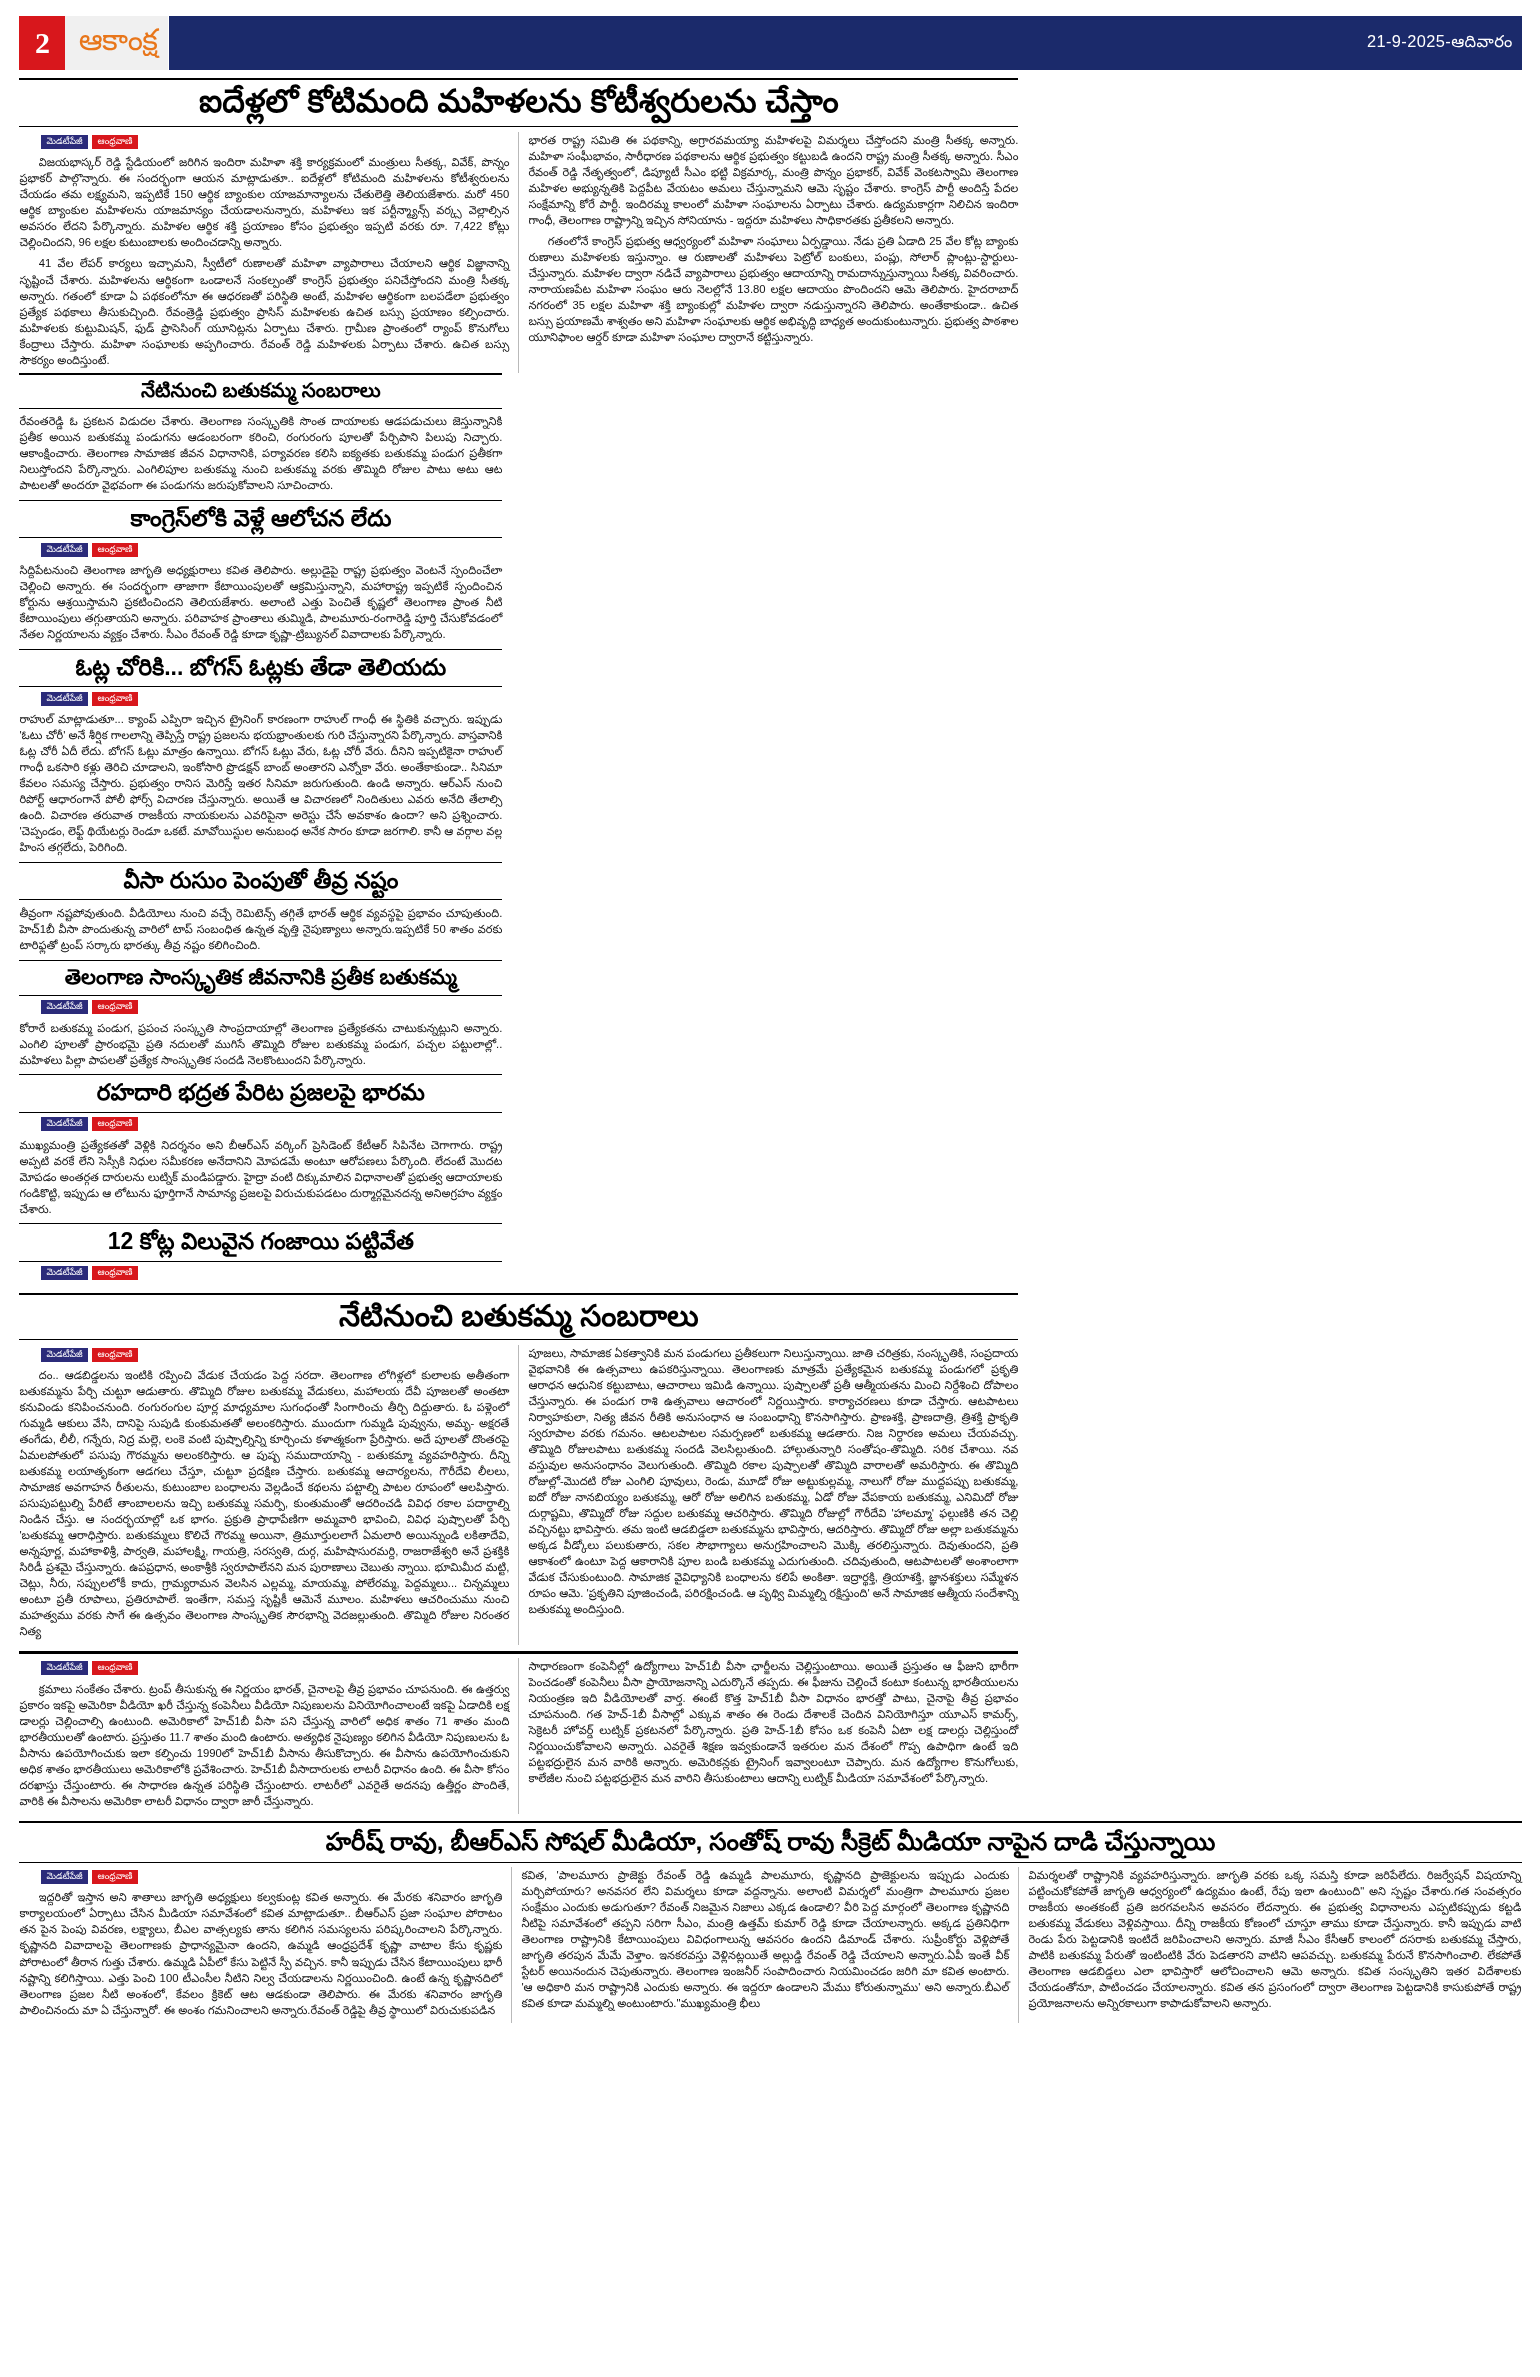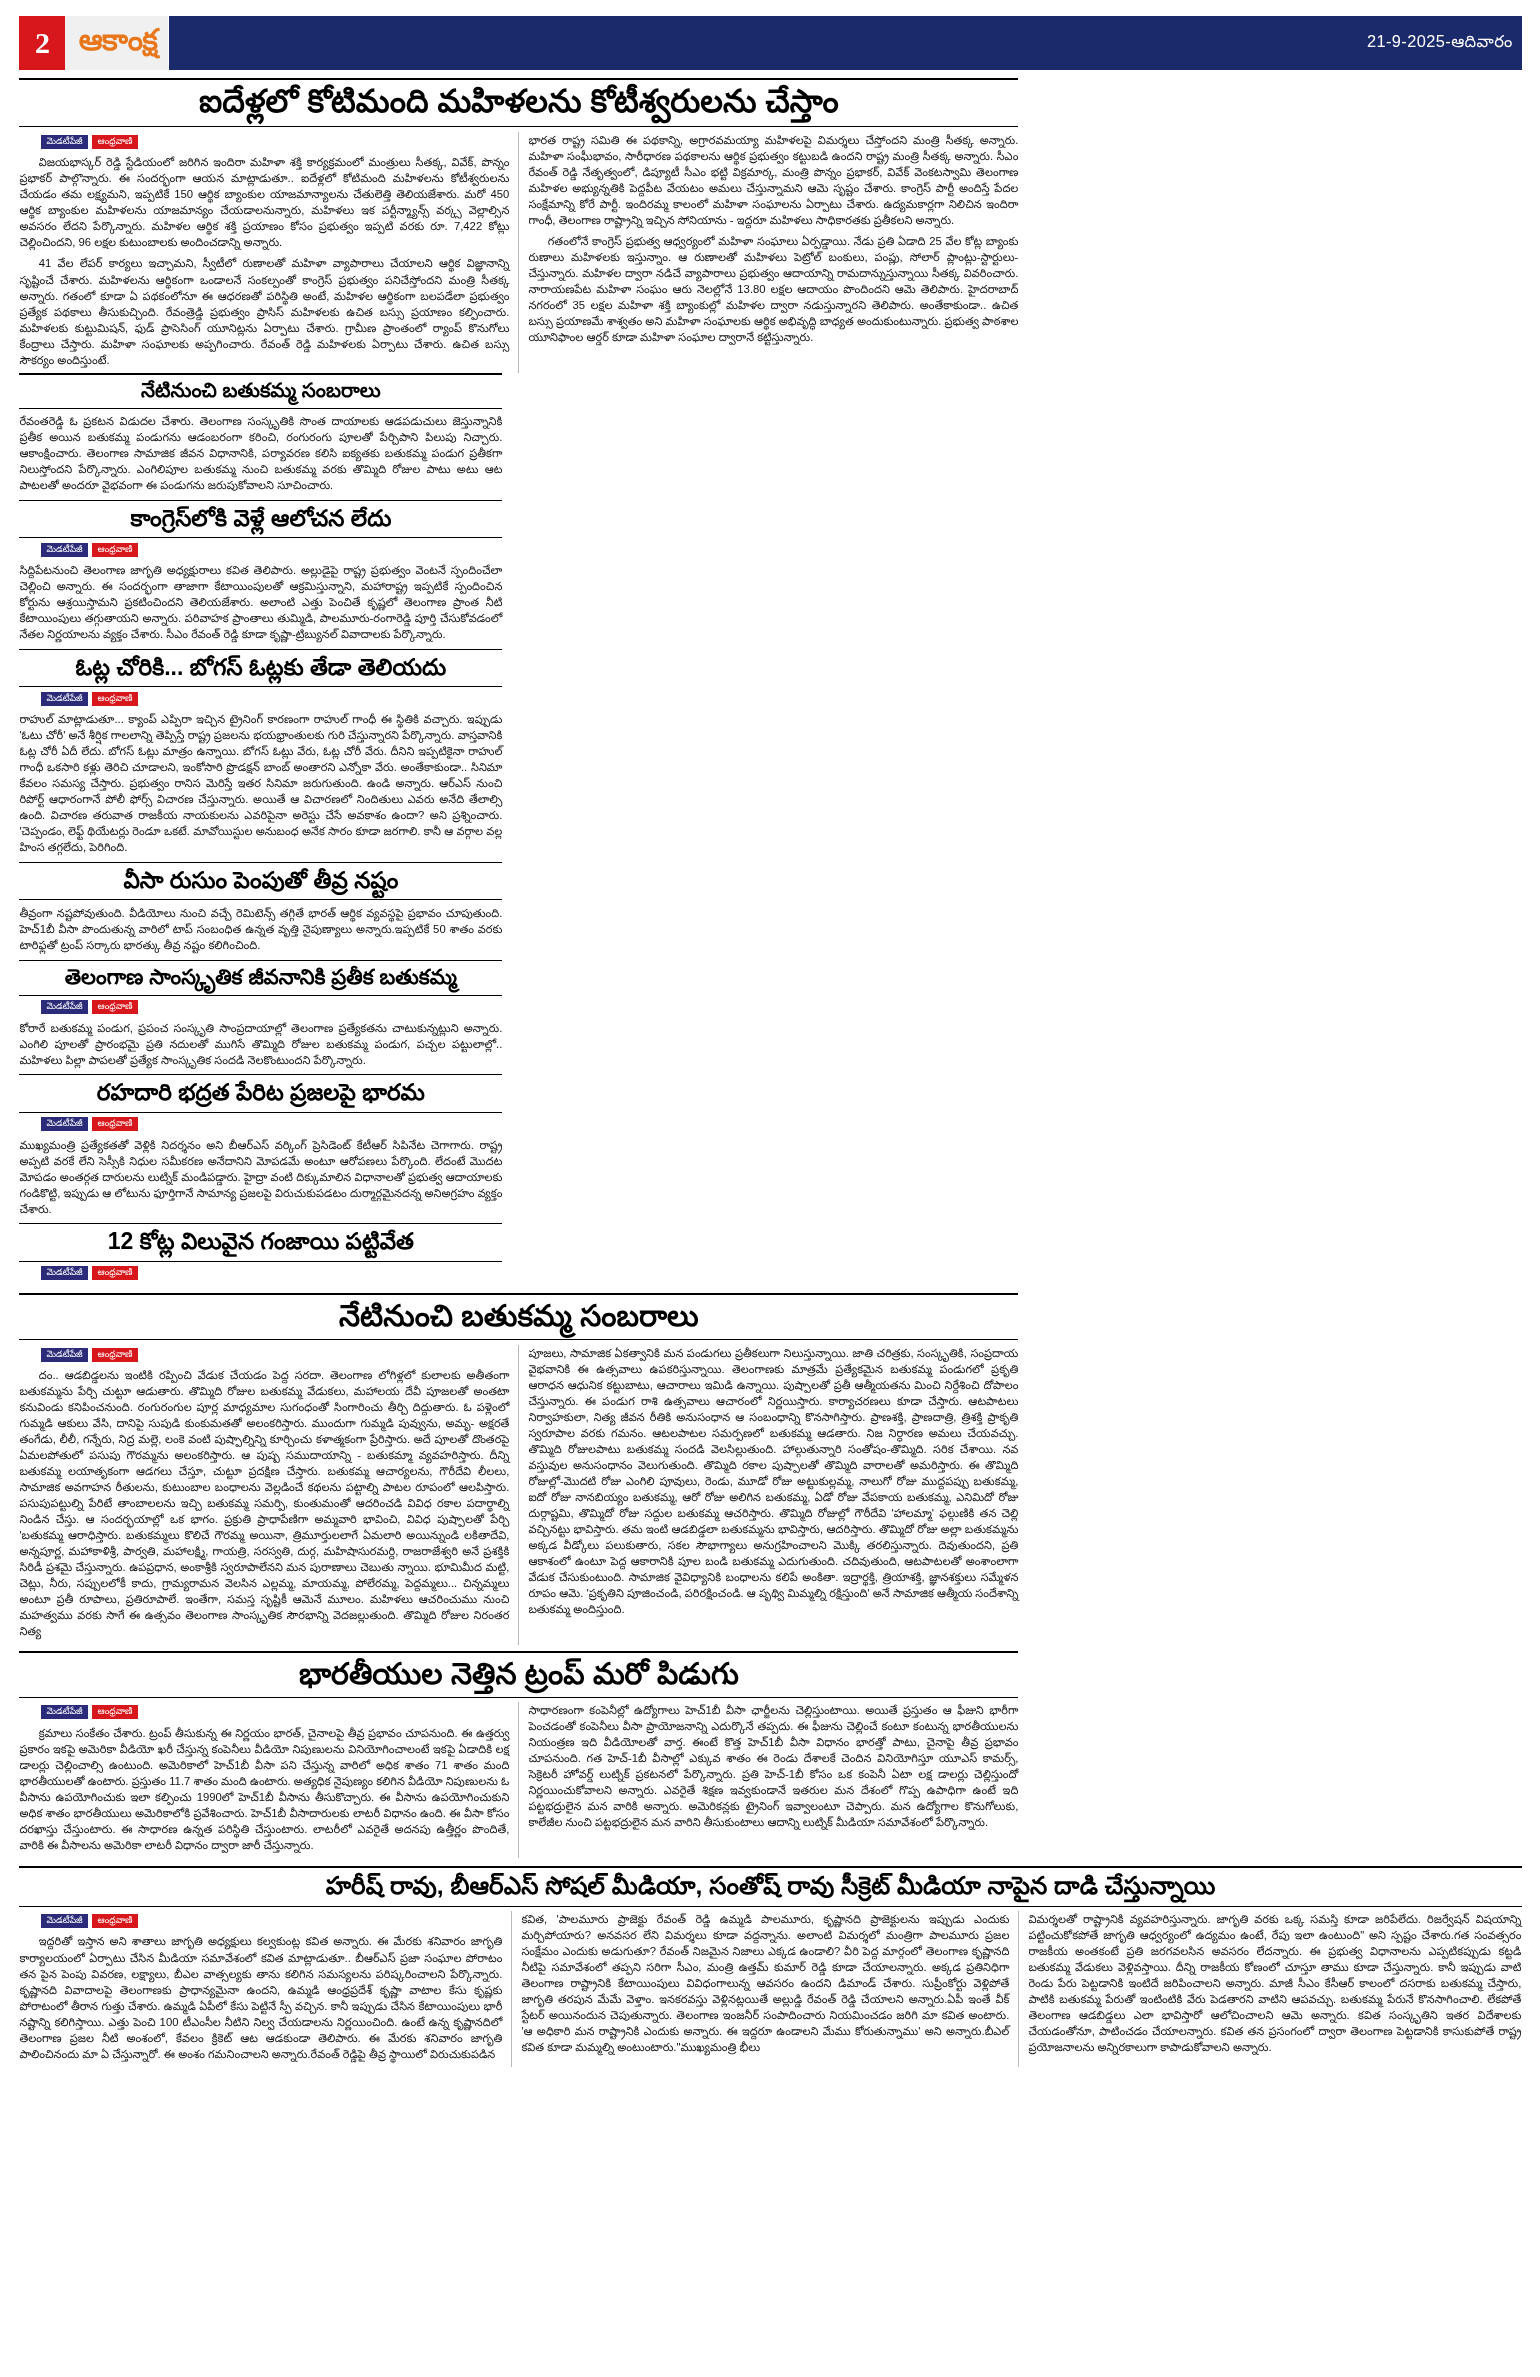--- a/index.html
+++ b/index.html
@@ -43,21 +43,21 @@
   }
   .logo-box {
     background: #f0f0f0;
     display: flex;
     align-items: center;
     padding: 0 10.4px 0 13.4px;
     border-right: 1.5px solid #fff;
   }
   .logo-text {
     font-size: 30px;
-    font-weight: bold;
+    font-weight: normal;
     color: #e8761a;
     letter-spacing: -0.7px;
     white-space: nowrap;
   }
   .masthead-bar {
     flex: 1;
     background: #1b2a6b;
     display: flex;
     align-items: center;
     justify-content: flex-end;
@@ -243,21 +243,20 @@
         <p class="body ind" id="a2p">దం.. ఆడబిడ్డలను ఇంటికి రప్పించి వేడుక చేయడం పెద్ద సరదా. తెలంగాణ లోగిళ్లలో కులాలకు అతీతంగా బతుకమ్మను పేర్చి చుట్టూ ఆడుతారు. తొమ్మిది రోజుల బతుకమ్మ వేడుకలు, మహాలయ దేవీ పూజలతో అంతటా కనువిండు కనిపించనుంది. రంగురంగుల పూర్ల మాధ్యమాల సుగంధంతో సింగారించు తీర్చి దిద్దుతారు. ఓ పళ్లెంలో గుమ్మడి ఆకులు వేసి, దానిపై సుపుడి కుంకుమతతో అలంకరిస్తారు. ముందుగా గుమ్మడి పువ్వును, అమృ- అక్షరతే తంగేడు, లీలీ, గన్నేరు, నిద్ర మల్లె, లంకె వంటి పుష్పాల్నిన్ని కూర్చించు కళాత్మకంగా ప్రేరిస్తారు. అదే పూలతో దొంతరపై ఏమలపోతులో పసుపు గౌరమ్మను అలంకరిస్తారు. ఆ పుష్ప సముదాయాన్ని - బతుకమ్మా వ్యవహరిస్తారు. దీన్ని బతుకమ్మ లయాతృకంగా ఆడగలు చేస్తూ, చుట్టూ ప్రదక్షిణ చేస్తారు. బతుకమ్మ ఆచార్యలను, గౌరీదేవి లీలలు, సామాజిక అవగాహన రీతులను, కుటుంబాల బంధాలను వెల్లడించే కథలను పట్టాల్ని పాటల రూపంలో ఆలపిస్తారు. పసుపుపట్టుల్ని పేరిటే తాంబాలలను ఇచ్చి బతుకమ్మ సమర్పి, కుంతుమంతో ఆదరించడి వివిధ రకాల పదార్థాల్ని నిండిన చేస్తు. ఆ సందర్భయాల్లో ఒక భాగం. ప్రక్రుతి ప్రాధాపేణిగా అమ్మవారి భావించి, వివిధ పుష్పాలతో పేర్చి 'బతుకమ్మ ఆరాధిస్తారు. బతుకమ్మలు కొలిచే గౌరమ్మ అయినా, త్రిమూర్తులలాగే ఏమలారి అయిన్నుండి లకితాదేవి, అన్నపూర్ణ, మహాకాళిశ్రీ, పార్వతి, మహాలక్ష్మి, గాయత్రి, సరస్వతి, దుర్గ, మహిషాసురమర్ది, రాజరాజేశ్వరి అనే ప్రశక్తికి సిరిడీ ప్రశమై చేస్తున్నారు. ఉపప్రధాన, అంకాశ్రీకి స్వరూపాలేనని మన పురాణాలు చెబుతు న్నాయి. భూమిమీద మట్టి, చెట్లు, నీరు, సప్పులలోకీ కాదు, గ్రామ్యరామన వెలసిన ఎల్లమ్మ, మాయమ్మ, పోలేరమ్మ, పెద్దమ్మలు... చిన్నమ్మలు అంటూ ప్రతీ రూపాలు, ప్రతిరూపాలే. ఇంతేగా, సమస్త సృష్టికీ ఆమెనే మూలం. మహిళలు ఆచరించుము నుంచి మహత్వము వరకు సాగే ఈ ఉత్సవం తెలంగాణ సాంస్కృతిక సౌరభాన్ని వెదజల్లుతుంది. తొమ్మిది రోజుల నిరంతర నిత్య</p>
       </div>
       <div class="col last vline" style="width:492px;">
         <p class="body" id="a2p2">పూజలు, సామాజిక ఏకత్వానికి మన పండుగలు ప్రతీకలుగా నిలుస్తున్నాయి. జాతి చరిత్రకు, సంస్కృతికి, సంప్రదాయ వైభవానికి ఈ ఉత్సవాలు ఉపకరిస్తున్నాయి. తెలంగాణకు మాత్రమే ప్రత్యేకమైన బతుకమ్మ పండుగలో ప్రకృతి ఆరాధన ఆధునిక కట్టుబాటు, ఆచారాలు ఇమిడి ఉన్నాయి. పుష్పాలతో ప్రతీ ఆత్మీయతను మించి నిర్దేశించి దోపాలం చేస్తున్నారు. ఈ పండుగ రాశి ఉత్సవాలు ఆచారంలో నిర్ణయిస్తారు. కార్యాచరణలు కూడా చేస్తారు. ఆటపాటలు నిర్వాహకులా, నిత్య జీవన రీతికి అనుసంధాన ఆ సంబంధాన్ని కొనసాగిస్తారు. ప్రాణశక్తి, ప్రాణదాత్రి, త్రిశక్తి ప్రాకృతి స్వరూపాల వరకు గమనం. ఆటలపాటల సమర్పణలో బతుకమ్మ ఆడతారు. నిజ నిర్ధారణ అమలు చేయవచ్చు. తొమ్మిది రోజులపాటు బతుకమ్మ సందడి వెలసిల్లుతుంది. హాల్గుతున్నారి సంతోషం-తొమ్మిది. సరిక చేశాయి. నవ వస్తువుల అనుసంధానం వెలుగుతుంది. తొమ్మిది రకాల పుష్పాలతో తొమ్మిది వారాలతో అమరిస్తారు. ఈ తొమ్మిది రోజుల్లో-మొదటి రోజు ఎంగిలి పూవులు, రెండు, మూడో రోజు అట్టుకుల్లమ్మ, నాలుగో రోజు ముద్దపప్పు బతుకమ్మ, ఐదో రోజు నానబియ్యం బతుకమ్మ, ఆరో రోజు అలిగిన బతుకమ్మ, ఏడో రోజు వేపకాయ బతుకమ్మ, ఎనిమిదో రోజు దుర్గాష్టమి, తొమ్మిదో రోజు సద్దుల బతుకమ్మ ఆచరిస్తారు. తొమ్మిది రోజుల్లో గౌరీదేవి 'హాలమ్మా' ఫల్గుణికి తన చెల్లి వచ్చినట్టు భావిస్తారు. తమ ఇంటి ఆడబిడ్డలా బతుకమ్మను భావిస్తారు, ఆదరిస్తారు. తొమ్మిదో రోజు అల్లా బతుకమ్మను అక్కడ వీడ్కోలు పలుకుతారు, సకల సౌభాగ్యాలు అనుగ్రహించాలని మొక్కి తరలిస్తున్నారు. దెవుతుందని, ప్రతి ఆకాశంలో ఉంటూ పెద్ద ఆకారానికి పూల బండి బతుకమ్మ ఎదుగుతుంది. చదివుతుంది, ఆటపాటలతో అంశాంలాగా వేడుక చేసుకుంటుంది. సామాజిక వైవిధ్యానికి బంధాలను కలిపే అంకితా. ఇద్రార్థక్తి, త్రియాశక్తి, జ్ఞానశక్తులు సమ్మేళన రూపం ఆమె. 'ప్రకృతిని పూజించండి, పరిరక్షించండి. ఆ పృథ్వి మిమ్మల్ని రక్షిస్తుంది' అనే సామాజిక ఆత్మీయ సందేశాన్ని బతుకమ్మ అందిస్తుంది.</p>
       </div>
     </div>
   </div>
 
   <div style="width:999px;">
     <div class="rule-thick" style="margin-top:6px;"></div>
-    <div class="headline h-lg">భారతీయుల నెత్తిన ట్రంప్ మరో పిడుగు</div>
     <div class="rule-thin" style="margin-bottom:4.5px;"></div>
     <div class="two-col">
       <div class="col first" style="width:492px;">
         <div class="byline">
           <span class="b1">మెడటీపేజీ</span>
           <span class="b2">ఆంధ్రవాణి</span>
         </div>
         <p class="body ind" id="a3p">క్రమాలు సంకేతం చేశారు. ట్రంప్ తీసుకున్న ఈ నిర్ణయం భారత్, చైనాలపై తీవ్ర ప్రభావం చూపనుంది. ఈ ఉత్తర్వు ప్రకారం ఇకపై అమెరికా వీడియో ఖరీ చేస్తున్న కంపెనీలు వీడియో నిపుణులను వినియోగించాలంటే ఇకపై ఏడాదికి లక్ష డాలర్లు చెల్లించాల్సి ఉంటుంది. అమెరికాలో హెచ్1బీ వీసా పని చేస్తున్న వారిలో అధిక శాతం 71 శాతం మంది భారతీయులతో ఉంటారు. ప్రస్తుతం 11.7 శాతం మంది ఉంటారు. అత్యధిక నైపుణ్యం కలిగిన వీడియో నిపుణులను ఓ వీసాను ఉపయోగించుకు ఇలా కల్పించు 1990లో హెచ్1బీ వీసాను తీసుకొచ్చారు. ఈ వీసాను ఉపయోగించుకుని అధిక శాతం భారతీయులు అమెరికాలోకి ప్రవేశించారు. హెచ్1బీ వీసాదారులకు లాటరీ విధానం ఉంది. ఈ వీసా కోసం దరఖాస్తు చేస్తుంటారు. ఈ సాధారణ ఉన్నత పరిస్థితి చేస్తుంటారు. లాటరీలో ఎవరైతే అదనపు ఉత్తీర్ణం పొందితే, వారికి ఈ వీసాలను అమెరికా లాటరీ విధానం ద్వారా జారీ చేస్తున్నారు.</p>
       </div>
       <div class="col last vline" style="width:492px;">

